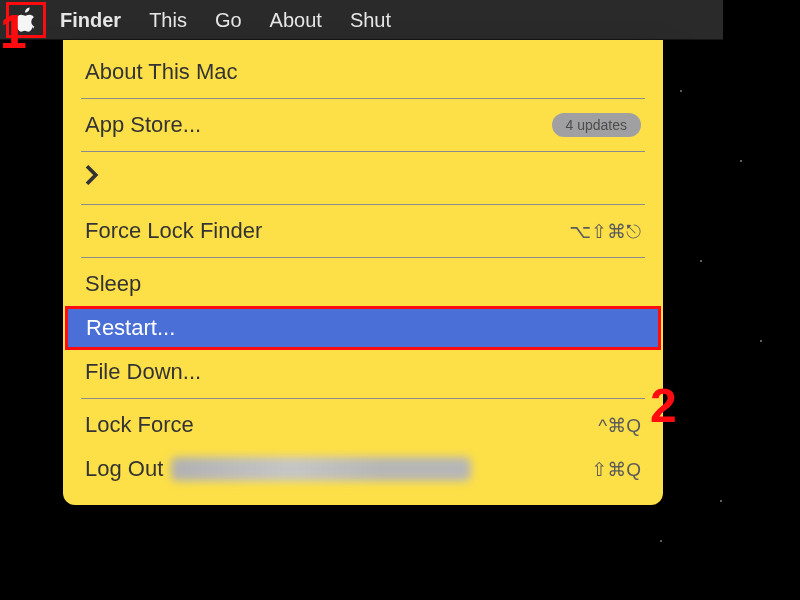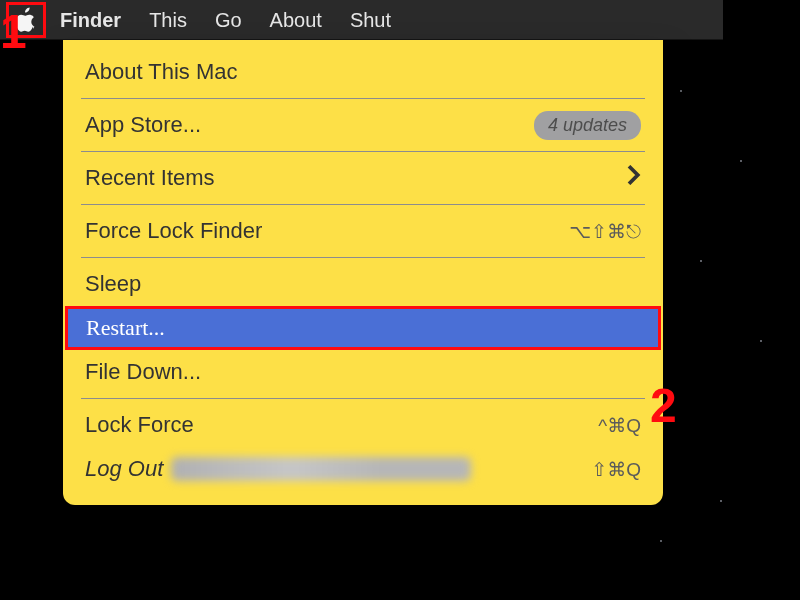--- a/index.html
+++ b/index.html
@@ -65,45 +65,43 @@
       height: 44px;
       padding: 0 22px;
       color: #333;
     }
     .menu-item.highlighted {
       background: #4a6fd6;
       color: #fff;
       border: 3px solid #ff0b10;
       margin: 0 2px;
       padding: 0 18px;
-      font-family: Liberation Serif, serif;
     }
     .menu-item .right { color: #5b5b5b; font-size: 19px; display: flex; align-items: center; gap: 6px; }
     .badge {
       background: #a0a0a2;
       color: #4d4d4d;
-      font-size: 18px;
+      font-size: 14px;
       padding: 4px 14px;
       border-radius: 14px;
-      font-style: italic;
     }
     .separator {
       height: 1px;
       background: #8c8c8e;
       margin: 4px 18px;
     }
     .chevron svg { width: 14px; height: 20px; stroke: #333; stroke-width: 3; fill: none; }
     .blurblock {
       width: 300px; height: 24px;
       background: linear-gradient(90deg, #b0b0b2 0%, #c6c6c7 40%, #b6b6b7 70%);
       filter: blur(4px);
       border-radius: 6px;
       margin-left: 8px;
     }
-    .logout-row { display: flex; align-items: center; font-style: italic; }
+    .logout-row { display: flex; align-items: center; }
 
     .annot { position: absolute; color: #ff0b10; font-weight: 900; font-size: 48px; font-family: Arial, sans-serif; }
     .annot.a1 { top: 4px; left: 0; }
     .annot.a2 { top: 378px; left: 650px; }
   </style>
 </head>
 <body>
 
 <div class="sky-dot d1"></div>
 <div class="sky-dot d2"></div>
@@ -133,21 +131,20 @@
   </div>
   <div class="separator"></div>
 
   <div class="menu-item">
     <span>App Store...</span>
     <span class="badge">4 updates</span>
   </div>
   <div class="separator"></div>
 
   <div class="menu-item">
-    <span>Recent Items</span>
     <span class="chevron">
       <svg viewBox="0 0 10 16">
           <polyline points="1,1 8,8 1,15"></polyline>
         </svg>
     </span>
   </div>
   <div class="separator"></div>
 
   <div class="menu-item">
     <span>Force Lock Finder</span>

